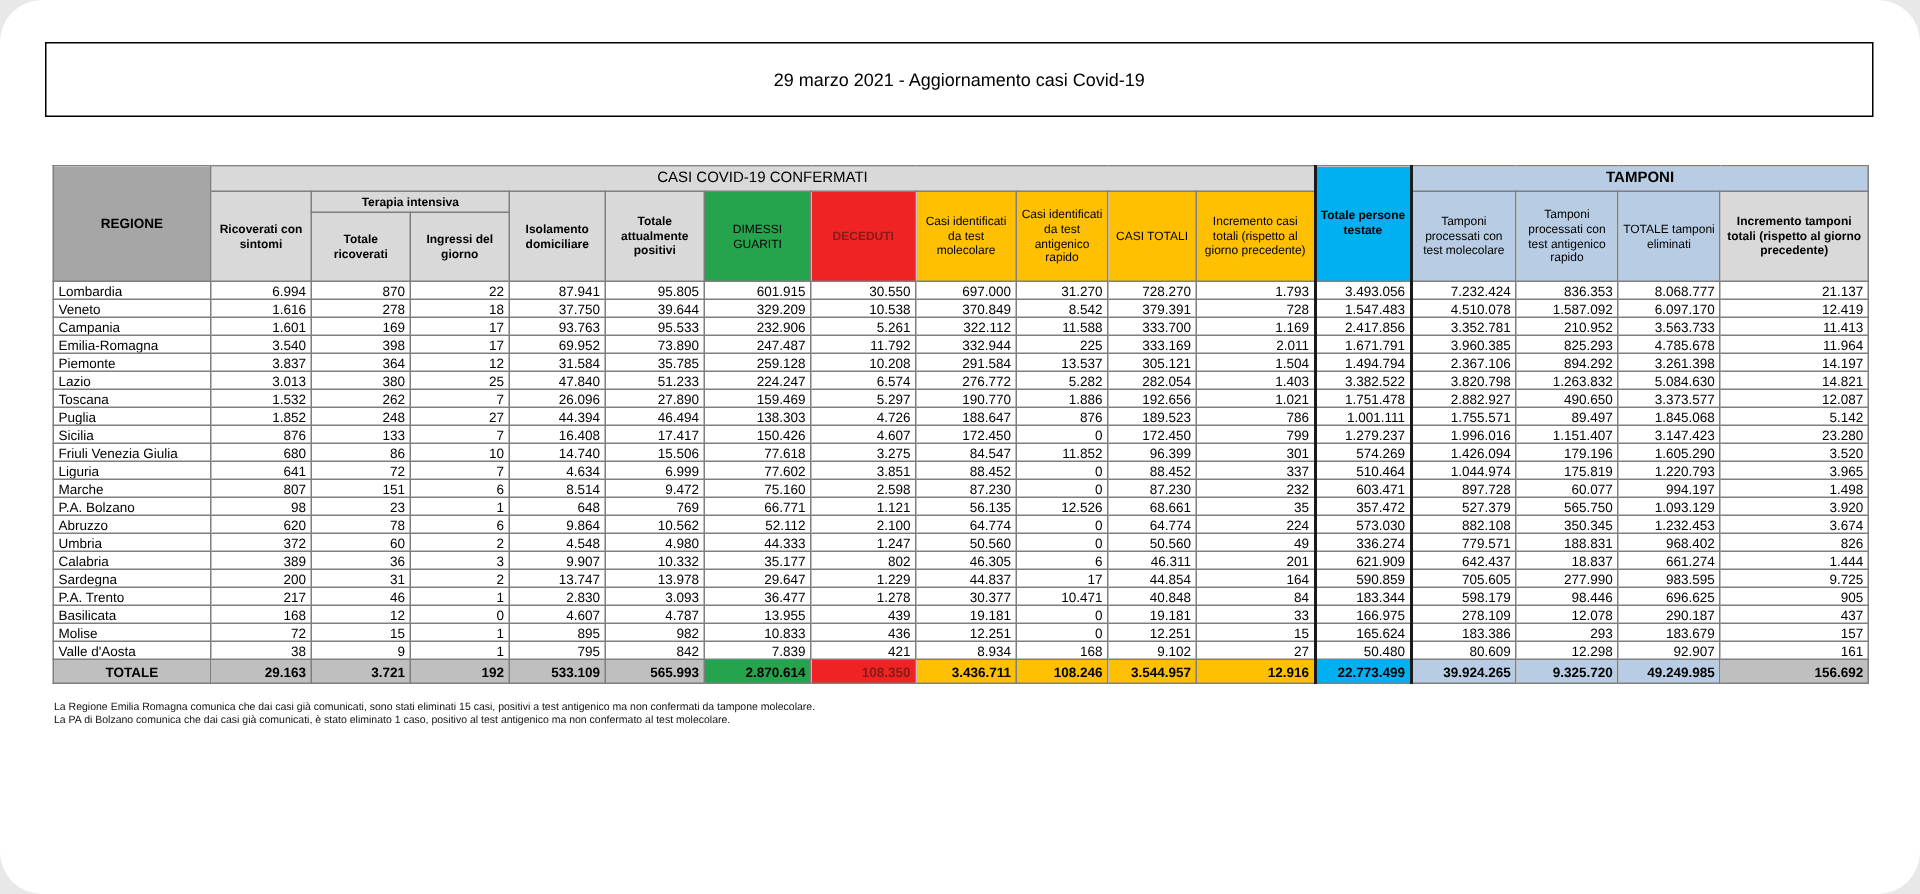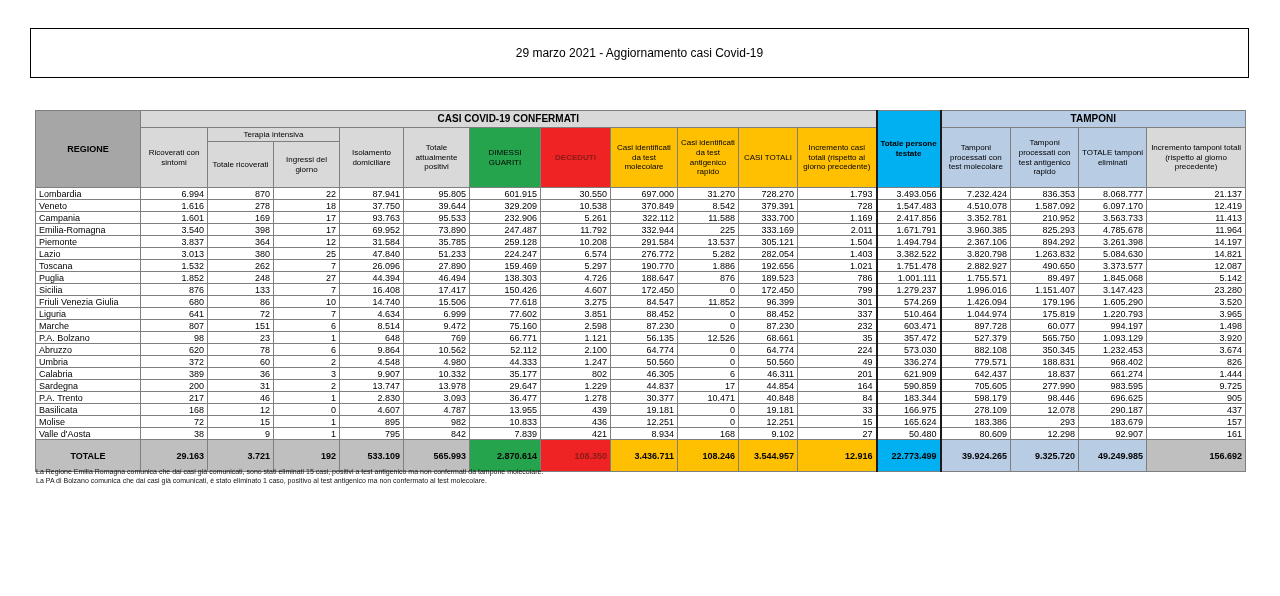--- a/index.html
+++ b/index.html
@@ -4,21 +4,21 @@
 <style>
   :root{
     --green:#26a44d; --red:#ef2323; --red-text:#8a1a1a; --yellow:#fec000;
     --cyan:#00b0f0; --blue:#b8cce4; --gray-dark:#a6a6a6; --gray-mid:#bfbfbf;
     --gray-light:#d9d9d9; --border:#7f7f7f;
   }
   *{box-sizing:border-box;margin:0;padding:0;}
   html,body{background:#e8e8e8;}
   .screen{
     position:relative;width:1280px;height:596px;background:#ffffff;
-    font-family:"Liberation Sans",sans-serif;color:#000;overflow:hidden;
+    font-family:"Liberation Sans",sans-serif;color:#000;overflow:hidden;border-radius:28px;
   }
   
   .banner{
     position:absolute;left:30px;top:28px;width:1219px;height:50px;
     border:1px solid #000;background:#fff;
     display:flex;flex-direction:column;justify-content:space-evenly;align-items:center;
     font-size:12px;
   }
   
   table.covid{
@@ -28,34 +28,34 @@
   table.covid th,table.covid td{
     border:1px solid var(--border);overflow:hidden;
   }
   table.covid{border:1px solid #444;}
   thead th{
     font-weight:normal;font-size:8px;line-height:1.2;text-align:center;
     vertical-align:middle;background:var(--gray-light);padding:1px 2px;white-space:normal;
   }
   tr.h1{height:17px;} tr.h2{height:14px;} tr.h3{height:46px;}
   th.regione-h{background:var(--gray-dark);font-weight:bold;font-size:9px;}
-  th.band{font-weight:bold;font-size:10px;background:var(--gray-light);}
+  th.band{font-weight:normal;font-size:10px;background:var(--gray-light);}
   th.band-blue{font-weight:bold;font-size:10px;background:var(--blue);}
   th.green-h{background:var(--green);font-weight:normal;}
   th.red-h{background:var(--red);color:var(--red-text);font-weight:bold;}
   th.yellow-h{background:var(--yellow);}
   th.cyan-h{background:var(--cyan);font-weight:bold;}
-  th.gray-h{background:var(--gray-light);}
+  th.gray-h{background:var(--gray-light);font-weight:bold;}
   th.blue-h{background:var(--blue);}
   .pt-col{border-left:2px solid #1a1a1a !important;border-right:2px solid #1a1a1a !important;}
   tbody tr{height:12px;}
   tbody td{font-size:9px;background:#fff;white-space:nowrap;}
   td.region{text-align:left;padding:0 0 0 3px;}
   td.num{text-align:right;padding:0 3px 0 0;}
-  tfoot tr{height:32px;}
+  tfoot tr{height:16px;}
   tfoot td{font-size:9px;font-weight:bold;white-space:nowrap;border-top:1px solid #444;}
   .bg-gray{background:var(--gray-mid);} .bg-green{background:var(--green);}
   .bg-red{background:var(--red);color:var(--red-text);}
   .bg-yellow{background:var(--yellow);} .bg-cyan{background:var(--cyan);}
   .bg-blue{background:var(--blue);}
   .t-label{text-align:center;}
   
   .notes{position:absolute;left:36px;top:467px;width:1200px;}
   .notes-title{font-size:9px;margin-bottom:16px;}
   .note-line{font-size:7px;line-height:9px;color:#111;}

